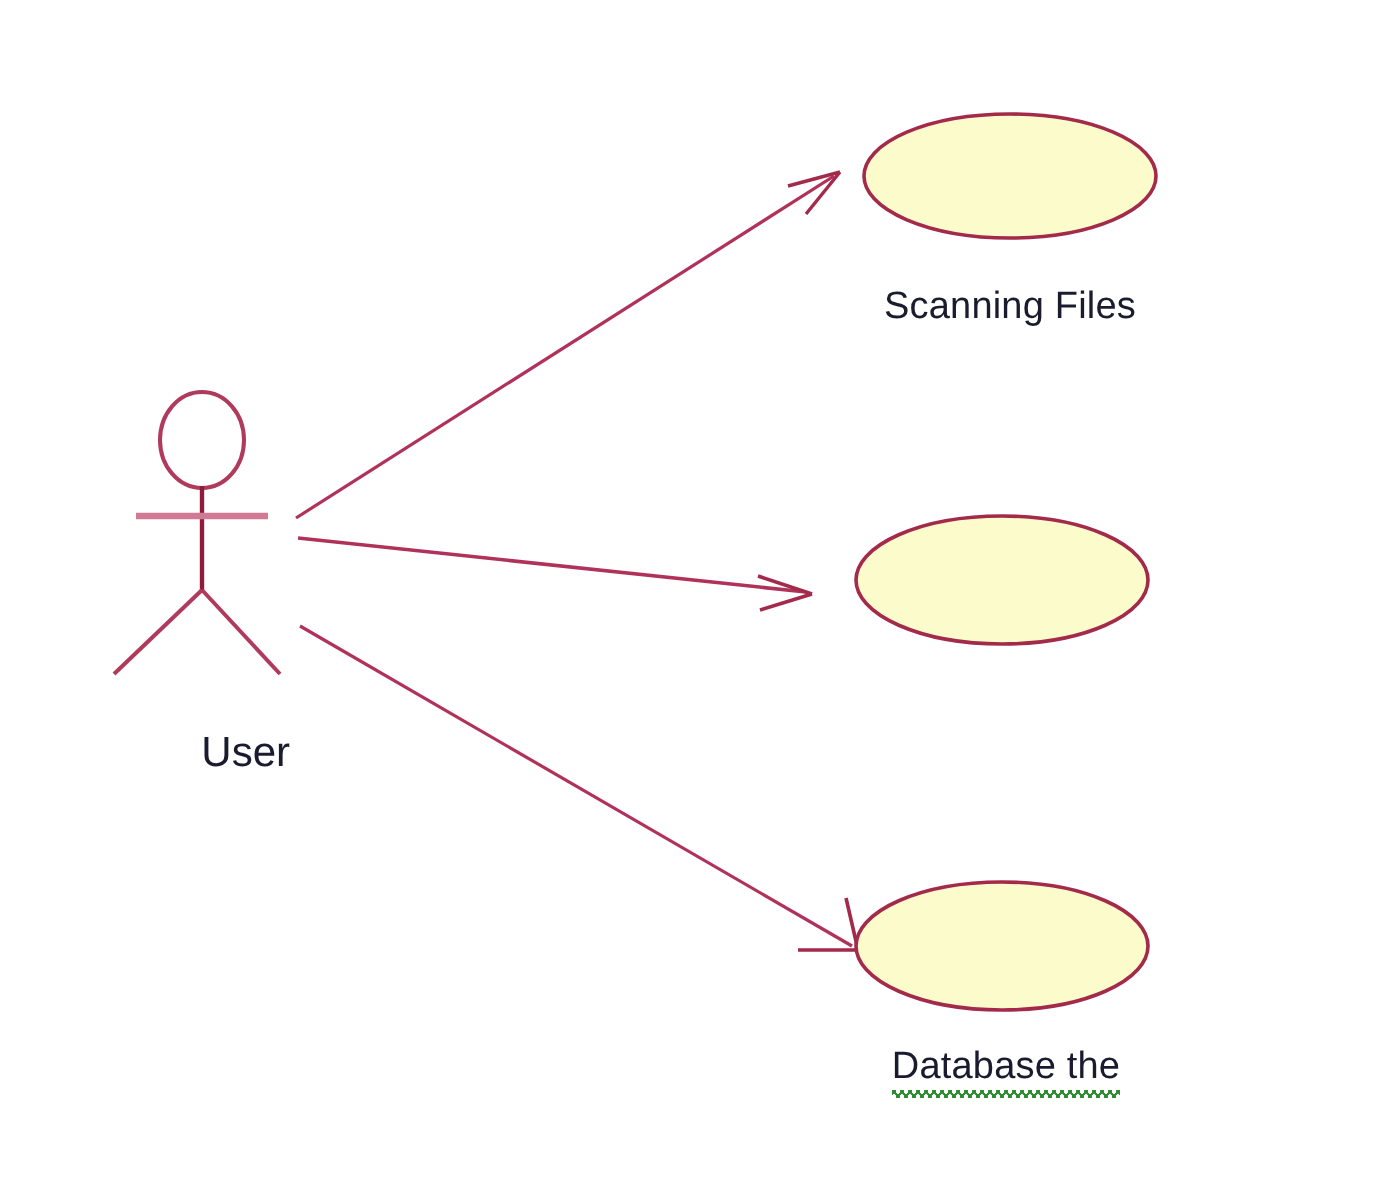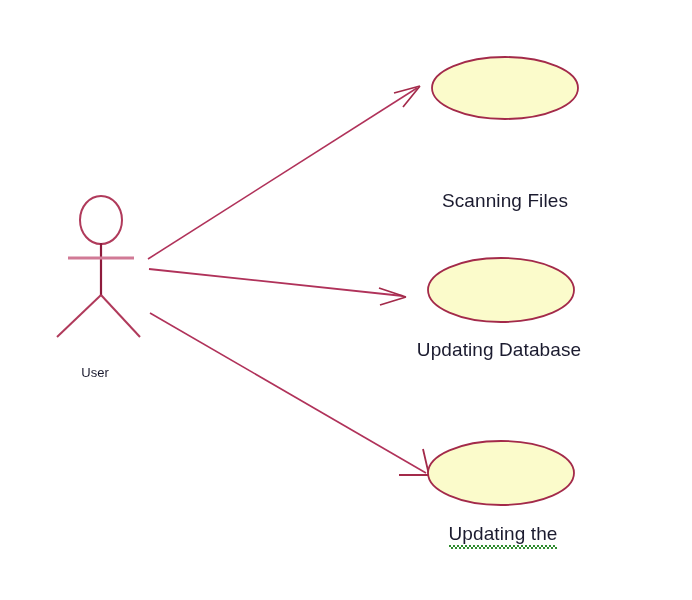--- a/index.html
+++ b/index.html
@@ -34,24 +34,24 @@
     font-size: 19px;
     color: #1b1b2f;
     white-space: nowrap;
     letter-spacing: 0.1px;
     line-height: 25px;
     text-align: center;
   }
   .actor-label {
     position: absolute;
     font-family: "Liberation Sans", sans-serif;
-    font-size: 13px;
+    font-size: 21px;
     color: #1b1b2f;
     white-space: nowrap;
-    text-align: center;
+    text-align: right;
   }
   .spell-error {
     display: inline-block;
     position: relative;
   }
   .spell-error::after {
     content: "";
     position: absolute;
     left: 0;
     right: 0;
@@ -98,21 +98,20 @@
 
     <ellipse cx="505" cy="88" rx="73" ry="31" fill="#fbfbcb" stroke="#a32a4a" stroke-width="1.8"></ellipse>
 
     <ellipse cx="501" cy="290" rx="73" ry="32" fill="#fbfbcb" stroke="#a32a4a" stroke-width="1.8"></ellipse>
 
     <ellipse cx="501" cy="473" rx="73" ry="32" fill="#fbfbcb" stroke="#a32a4a" stroke-width="1.8"></ellipse>
   </svg>
 
   <div class="actor-label" style="left:45px; top:365px; width:100px;">User</div>
 
-  <div class="uc-label" style="left:405px; top:141px; width:200px;margin-top:47px;">Scanning Files</div>
+  <div class="uc-label" style="left:405px; top:141px; width:200px;">Scanning Files</div>
 
-  <div class="uc-label" style="left:399px; top:337px; width:200px;">Updating Database</div>
 
   <div class="uc-label" style="left:403px; top:521px; width:200px;">
-    <span class="label-line"><span class="spell-error">Updating the</span></span>
+    <span class="label-line"><span class="spell-error">Database the</span></span>
   </div>
 
 </div>
 
 </body></html>

